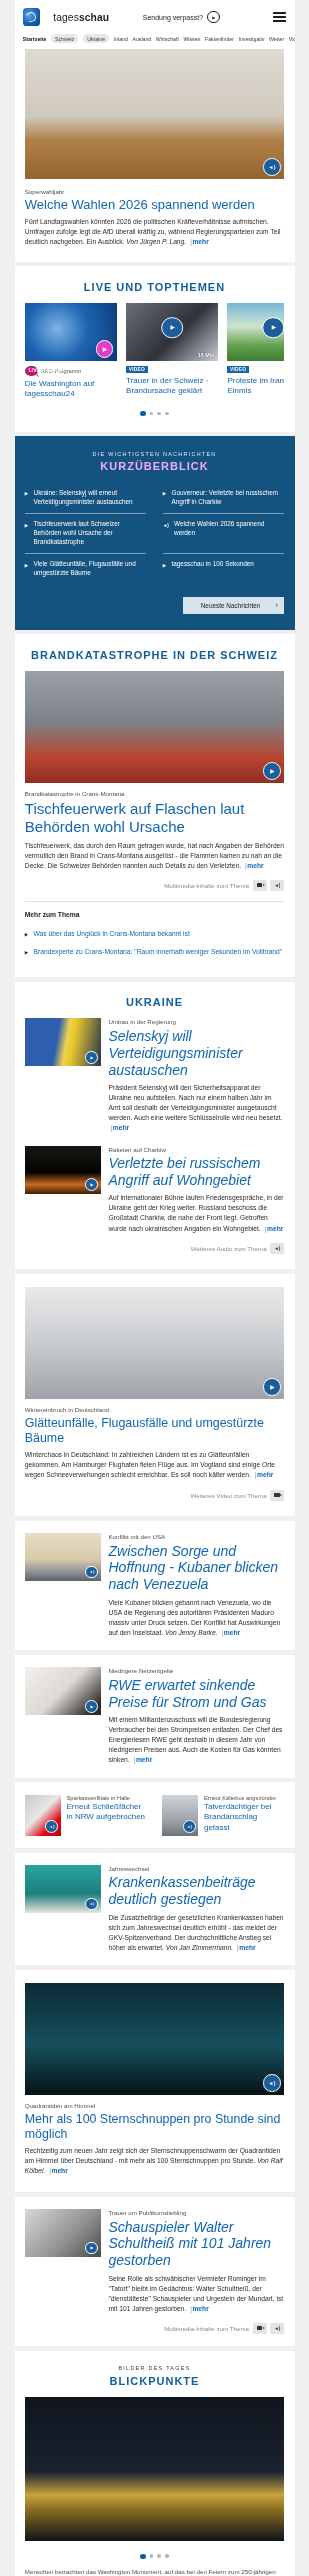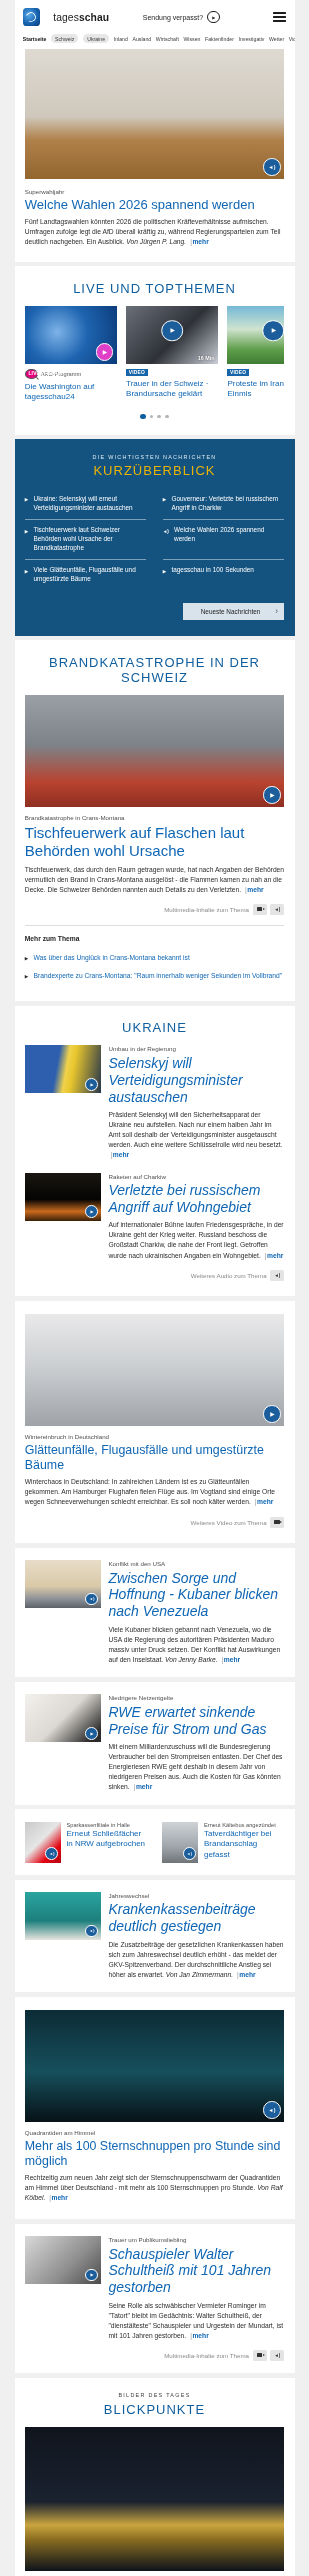--- a/index.html
+++ b/index.html
@@ -27,23 +27,23 @@
   .burger i{height:1.5px;background:#1d1d1d;border-radius:0.5px;}
   nav{display:flex;gap:4.6px;align-items:center;padding:4.1px 8.2px 5.2px;font-size:5.2px;color:#3c3c3c;
     white-space:nowrap;overflow:hidden;}
   .navitem{padding:1.5px 0;}
   .navitem.active{font-weight:700;color:#101010;}
   .navitem.pill{background:#e7e7e7;border-radius:5.2px;padding:1.5px 4.1px;}
 
   
   .sechead{text-align:center;margin:1px 0 10.3px;}
   .kicker{font-size:5.4px;letter-spacing:1.3px;color:#3f3f3f;margin:0 0 3.6px;}
-  .sectitle{font-size:13px;letter-spacing:1px;color:#0f5e9e;font-weight:400;margin:0;}
+  .sectitle{font-size:11px;letter-spacing:1px;color:#0f5e9e;font-weight:700;margin:0;}
   .blue .kicker,.blue2 .kicker{color:#dfe9f2;}
-  .blue .sectitle,.blue2 .sectitle{color:#eab308;}
+  .blue .sectitle,.blue2 .sectitle{color:#f0abfc;}
 
   
   .story-img{position:relative;height:112px;margin-bottom:7.2px;}
   .hero-img{position:relative;height:130px;margin:1px 10.3px 0;}
   .hero-body{padding:8.2px 10.3px 14.4px;}
   .topline{font-size:6.2px;color:#4f4f4f;margin:0 0 2.6px;}
   .hl{color:#0f66b4;font-weight:500;line-height:1.2;margin:0 0 4.6px;}
   h2.hl{font-size:13px;}
   h3.hl{font-size:11.3px;}
   .hl.s{font-size:8px;line-height:1.3;margin:0;}

